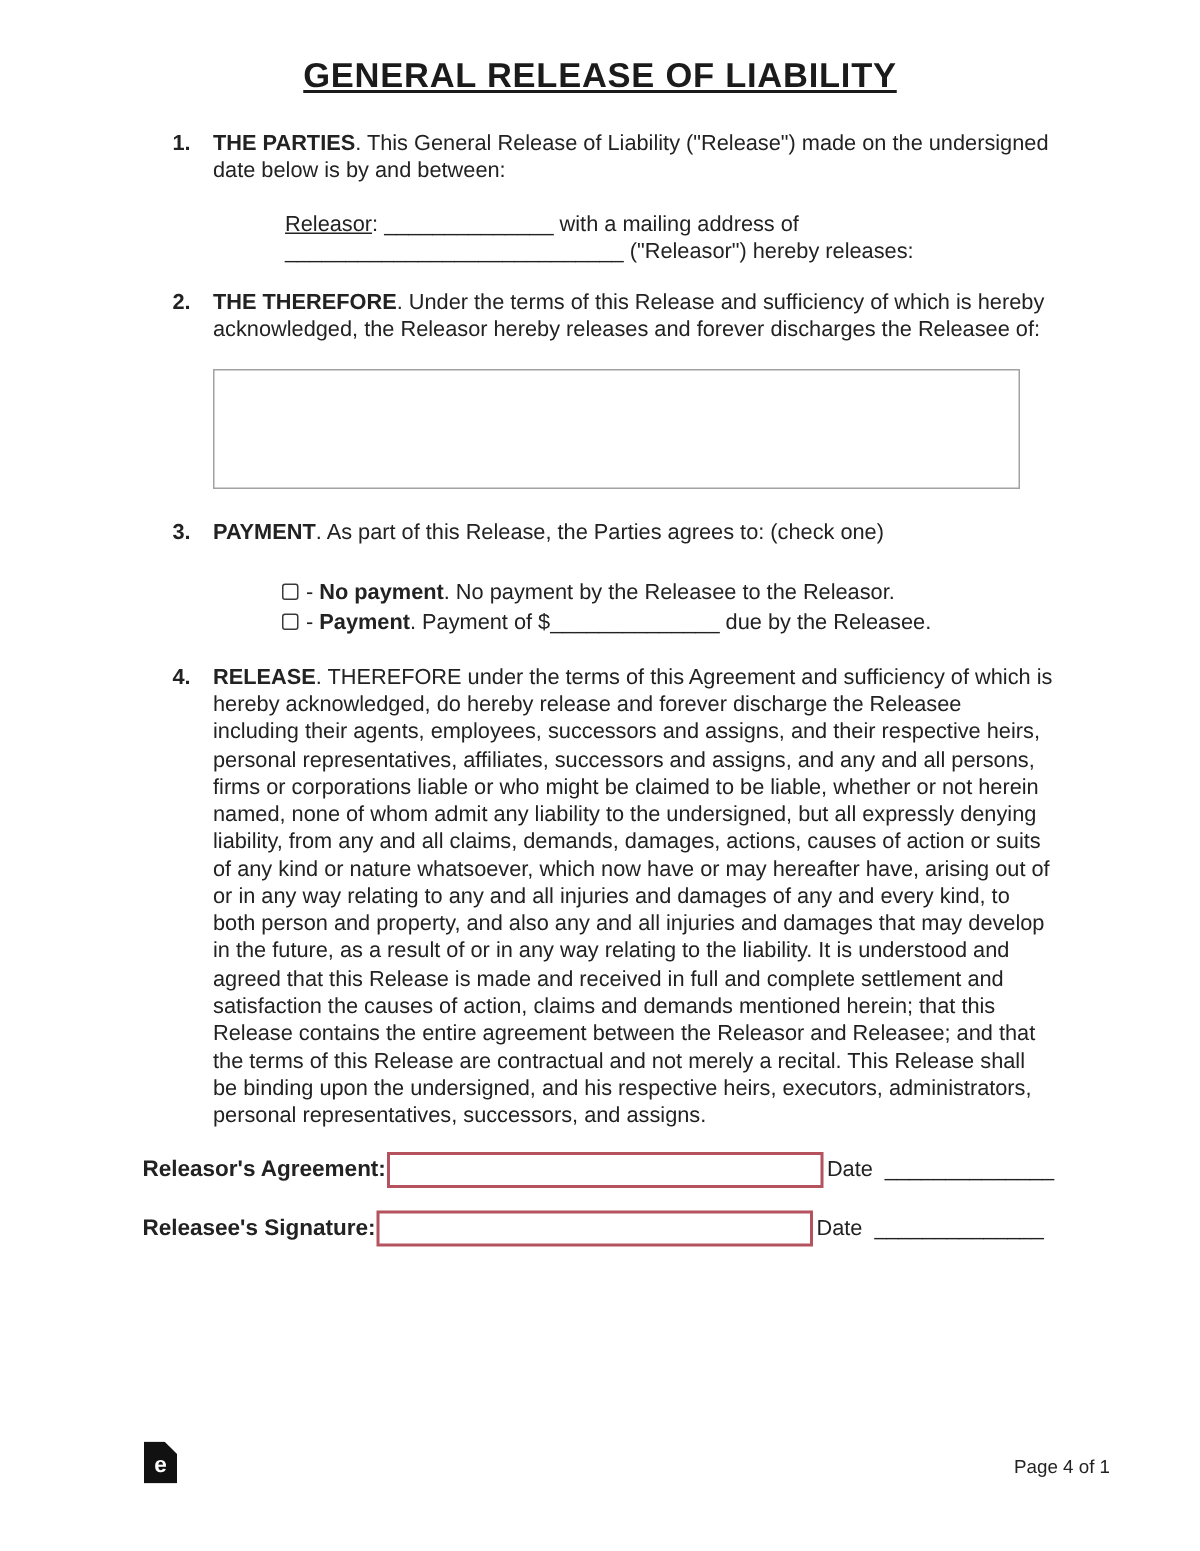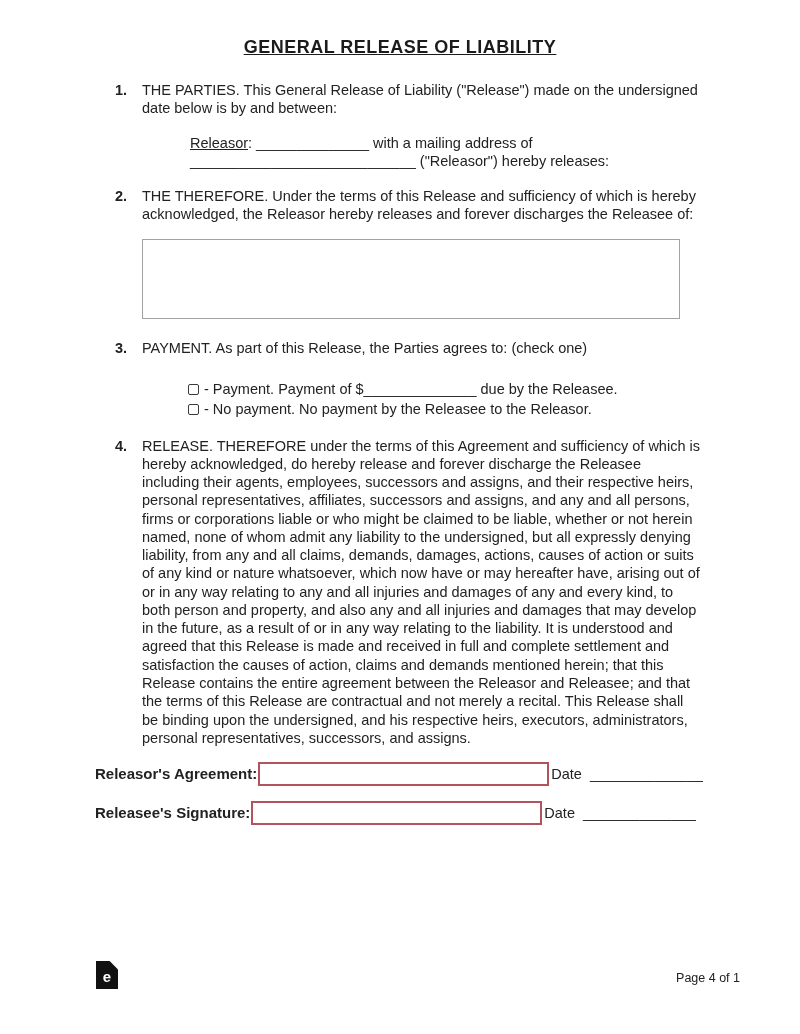--- a/index.html
+++ b/index.html
@@ -12,38 +12,38 @@
     background: #ffffff;
     font-family: "Liberation Sans", sans-serif;
     font-size: 14.5px;
     line-height: 1.26;
     color: #222222;
     overflow: hidden;
   }
   .title {
     padding-top: 36px;
     text-align: center;
-    font-size: 18px;
+    font-size: 23px;
     font-weight: bold;
     letter-spacing: 0.5px;
     color: #1b1b1b;
   }
   .title span { text-decoration: underline; }
   .section {
     display: flex;
     padding-left: 115px;
     padding-right: 98px;
   }
   .section .num {
     width: 27px;
     flex: 0 0 27px;
     font-weight: bold;
   }
   .section .body { flex: 1; }
-  .b { font-weight: normal; }
+  .b { font-weight: bold; }
   .u { text-decoration: underline; }
   .sec-parties  { margin-top: 22px; }
   .sec-liability{ margin-top: 16px; }
   .sec-payment  { margin-top: 20px; }
   .sec-release  { margin-top: 18px; }
   .party-block {
     padding-left: 190px;
     padding-right: 52px;
     margin-top: 17px;
   }
@@ -152,24 +152,24 @@
 
   <div class="section sec-payment">
     <div class="num">3.</div>
     <div class="body">
       <span class="b">PAYMENT</span><span>. As part of this Release, the Parties agrees to: (check one)</span>
     </div>
   </div>
 
   <div class="options">
     <div>
-      <span class="cb"></span><span>- </span><span class="b">Payment</span><span>. Payment of $</span><span>______________</span><span> due by the Releasee.</span>
+      <span class="cb"></span><span>- </span><span class="b">No payment</span><span>. No payment by the Releasee to the Releasor.</span>
     </div>
     <div>
-      <span class="cb"></span><span>- </span><span class="b">No payment</span><span>. No payment by the Releasee to the Releasor.</span>
+      <span class="cb"></span><span>- </span><span class="b">Payment</span><span>. Payment of $</span><span>______________</span><span> due by the Releasee.</span>
     </div>
   </div>
 
   <div class="section sec-release">
     <div class="num">4.</div>
     <div class="body">
       <span class="b">RELEASE</span><span>. THEREFORE under the terms of this Agreement and sufficiency of which is hereby acknowledged, do hereby release and forever discharge the Releasee including their agents, employees, successors and assigns, and their respective heirs, personal representatives, affiliates, successors and assigns, and any and all persons, firms or corporations liable or who might be claimed to be liable, whether or not herein named, none of whom admit any liability to the undersigned, but all expressly denying liability, from any and all claims, demands, damages, actions, causes of action or suits of any kind or nature whatsoever, which now have or may hereafter have, arising out of or in any way relating to any and all injuries and damages of any and every kind, to both person and property, and also any and all injuries and damages that may develop in the future, as a result of or in any way relating to the liability. It is understood and agreed that this Release is made and received in full and complete settlement and satisfaction the causes of action, claims and demands mentioned herein; that this Release contains the entire agreement between the Releasor and Releasee; and that the terms of this Release are contractual and not merely a recital. This Release shall be binding upon the undersigned, and his respective heirs, executors, administrators, personal representatives, successors, and assigns.</span>
     </div>
   </div>
 

